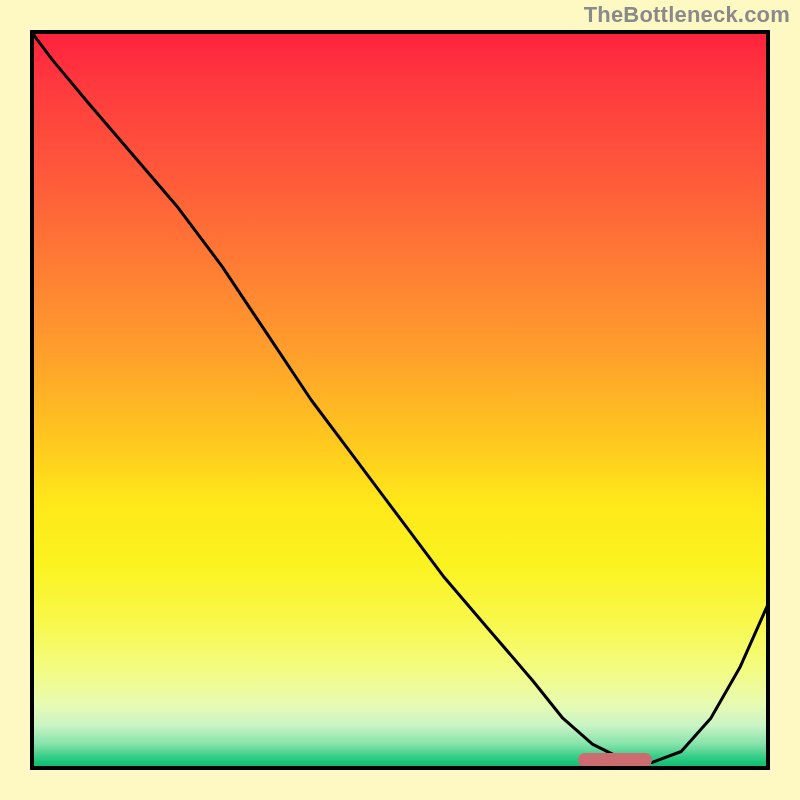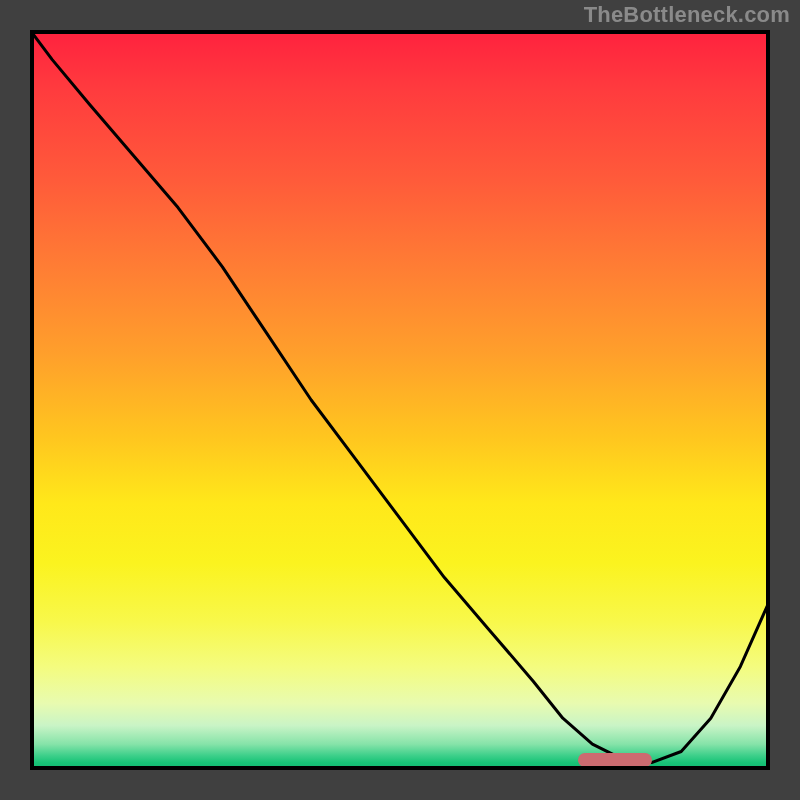--- a/index.html
+++ b/index.html
@@ -1,21 +1,21 @@
 <!DOCTYPE html>
 <html><head>
 <meta charset="utf-8">
 <style>
   * { margin: 0; padding: 0; box-sizing: border-box; }
   html, body { width: 800px; height: 800px; overflow: hidden; background: #fff; }
   .wrap {
     position: relative;
     width: 800px;
     height: 800px;
-    background: #404040;
+    background: #fef9c3;
   }
   .watermark {
     position: absolute;
     top: 2px;
     right: 10px;
     font: 600 22px Arial, Helvetica, sans-serif;
     color: #8a8a8a;
     letter-spacing: 0.2px;
     z-index: 5;
   }

